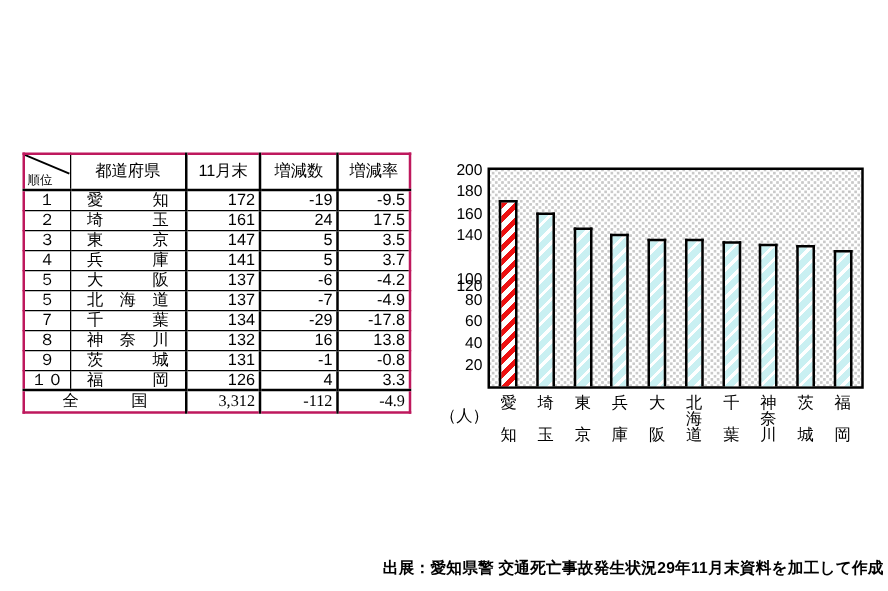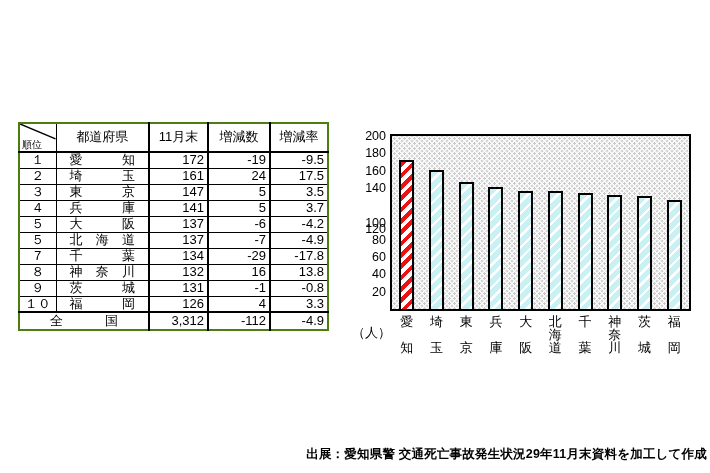--- a/index.html
+++ b/index.html
@@ -25,34 +25,34 @@
     font-weight: bold;
     letter-spacing: 2px;
   }
 
   
   table.stat {
     position: absolute;
     left: 18px;
     top: 122px;
     border-collapse: collapse;
-    border: 2px solid #4d7c0f;
+    border: 2px solid #be185d;
     font-size: 13px;
     table-layout: fixed;
   }
   table.stat th, table.stat td {
     border: 1px solid #000;
     padding: 0;
     line-height: 1.1;
     overflow: hidden;
     white-space: nowrap;
   }
   table.stat thead tr { height: 29px; }
   table.stat tbody tr { height: 16px; }
-  table.stat tfoot tr { height: 18px; }
+  table.stat tfoot tr { height: 18px; font-family: Liberation Serif, serif; }
   table.stat thead th { border-bottom: 2px solid #000; font-weight: normal; text-align: center; }
   table.stat tfoot td { border-top: 2px solid #000; }
   .col-rank { width: 37px; }
   .col-pref { width: 93px; }
   .col-nov  { width: 59px; }
   .col-chg  { width: 62px; }
   .col-rate { width: 58px; }
   .b-thick-r { border-right-width: 2px !important; }
   .cell-rank { text-align: center; }
   .cell-pref {

